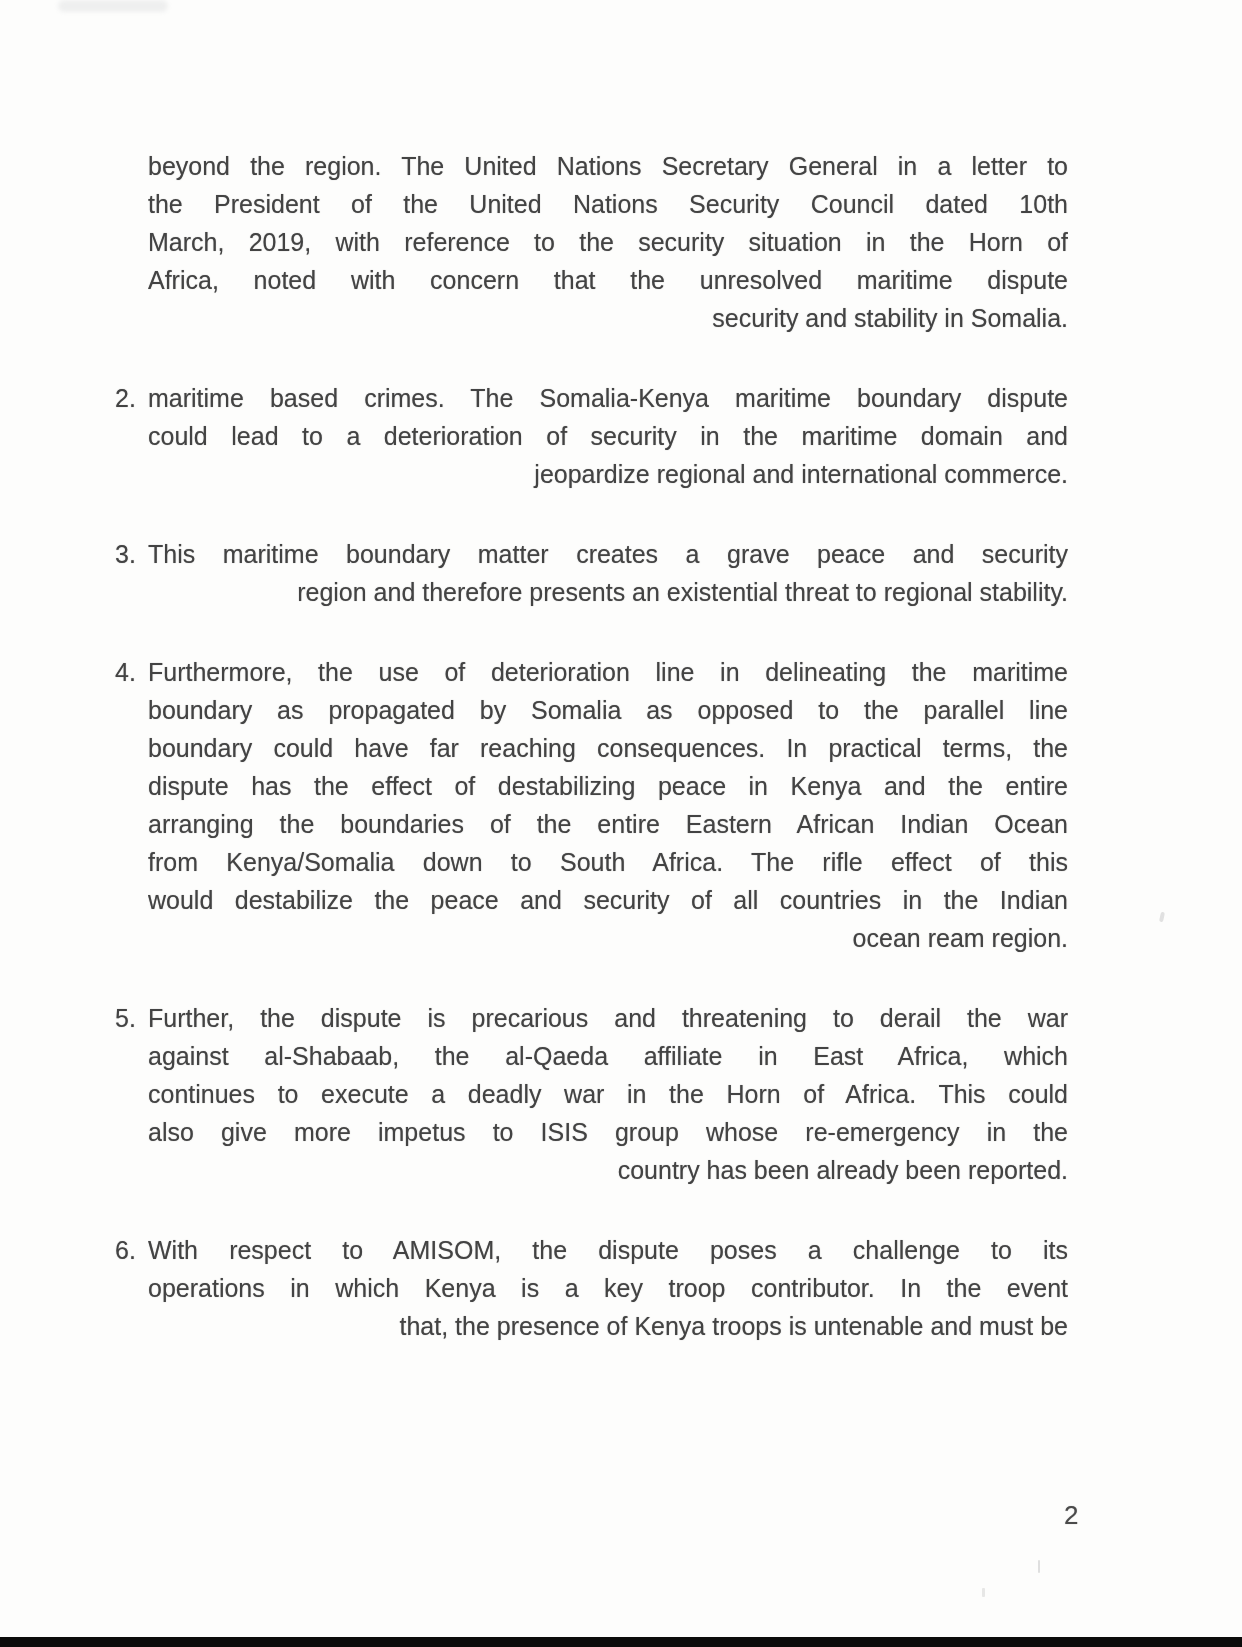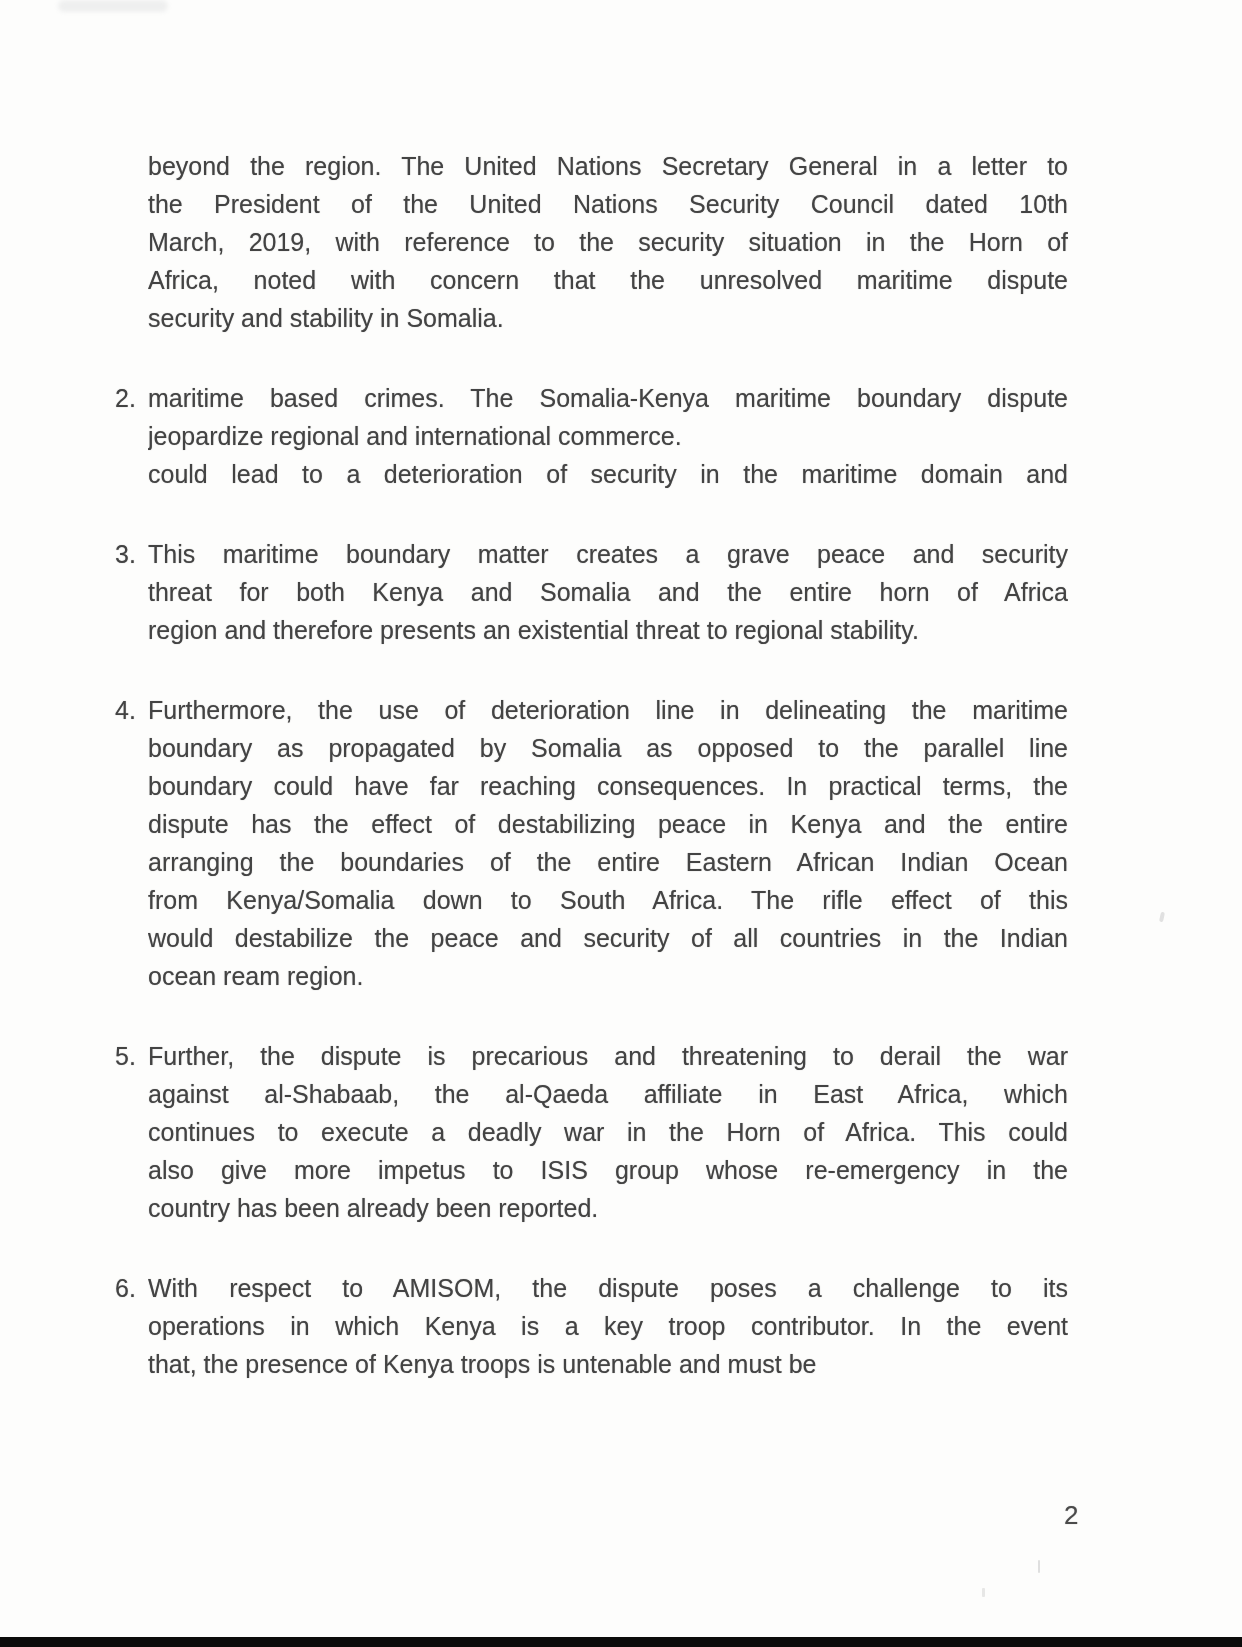--- a/index.html
+++ b/index.html
@@ -34,20 +34,21 @@
   .para-number {
     position: absolute;
     left: -33px;
     top: 0;
     line-height: 38px;
   }
   .line {
     height: 38px;
     overflow: hidden;
     white-space: normal;
+    text-align: right;
   }
   .line.justified {
     text-align: justify;
     text-align-last: justify;
   }
   .page-number {
     position: absolute;
     left: 1064px;
     top: 1500px;
     font-size: 26px;
@@ -115,27 +116,26 @@
       <div class="paragraph">
         <div class="line justified">beyond the region. The United Nations Secretary General in a letter to</div>
         <div class="line justified">the President of the United Nations Security Council dated 10th</div>
         <div class="line justified">March, 2019, with reference to the security situation in the Horn of</div>
         <div class="line justified">Africa, noted with concern that the unresolved maritime dispute</div>
         <div class="line">security and stability in Somalia.</div>
       </div>
       <div class="paragraph">
         <span class="para-number">2.</span>
         <div class="line justified">maritime based crimes. The Somalia-Kenya maritime boundary dispute</div>
+        <div class="line justified">could lead to a deterioration of security in the maritime domain and</div>
         <div class="line">jeopardize regional and international commerce.</div>
-        <div class="line justified">could lead to a deterioration of security in the maritime domain and</div>
       </div>
       <div class="paragraph">
         <span class="para-number">3.</span>
         <div class="line justified">This maritime boundary matter creates a grave peace and security</div>
-        <div class="line justified">threat for both Kenya and Somalia and the entire horn of Africa</div>
         <div class="line">region and therefore presents an existential threat to regional stability.</div>
       </div>
       <div class="paragraph">
         <span class="para-number">4.</span>
         <div class="line justified">Furthermore, the use of deterioration line in delineating the maritime</div>
         <div class="line justified">boundary as propagated by Somalia as opposed to the parallel line</div>
         <div class="line justified">boundary could have far reaching consequences. In practical terms, the</div>
         <div class="line justified">dispute has the effect of destabilizing peace in Kenya and the entire</div>
         <div class="line justified">arranging the boundaries of the entire Eastern African Indian Ocean</div>
         <div class="line justified">from Kenya/Somalia down to South Africa. The rifle effect of this</div>

